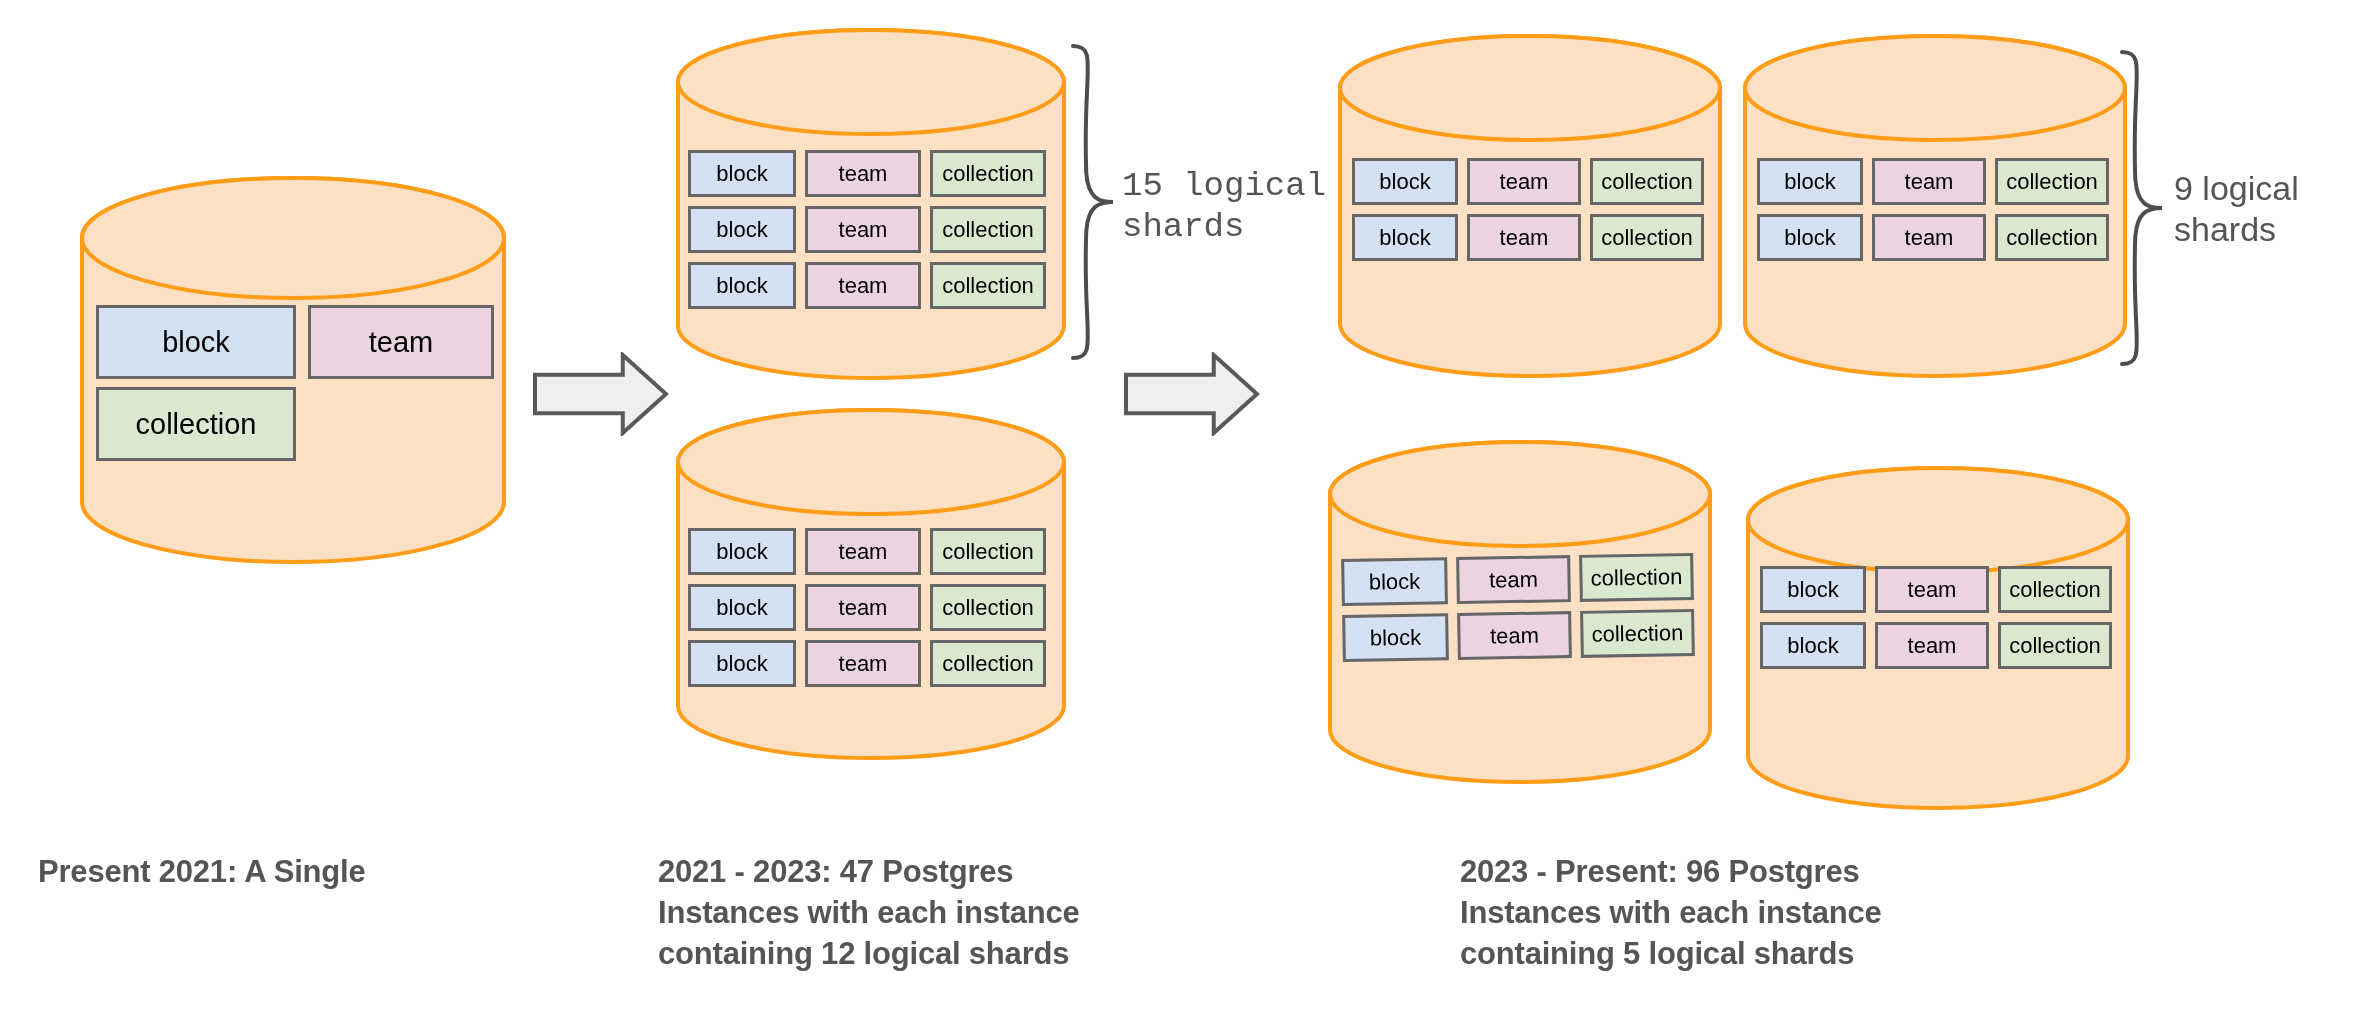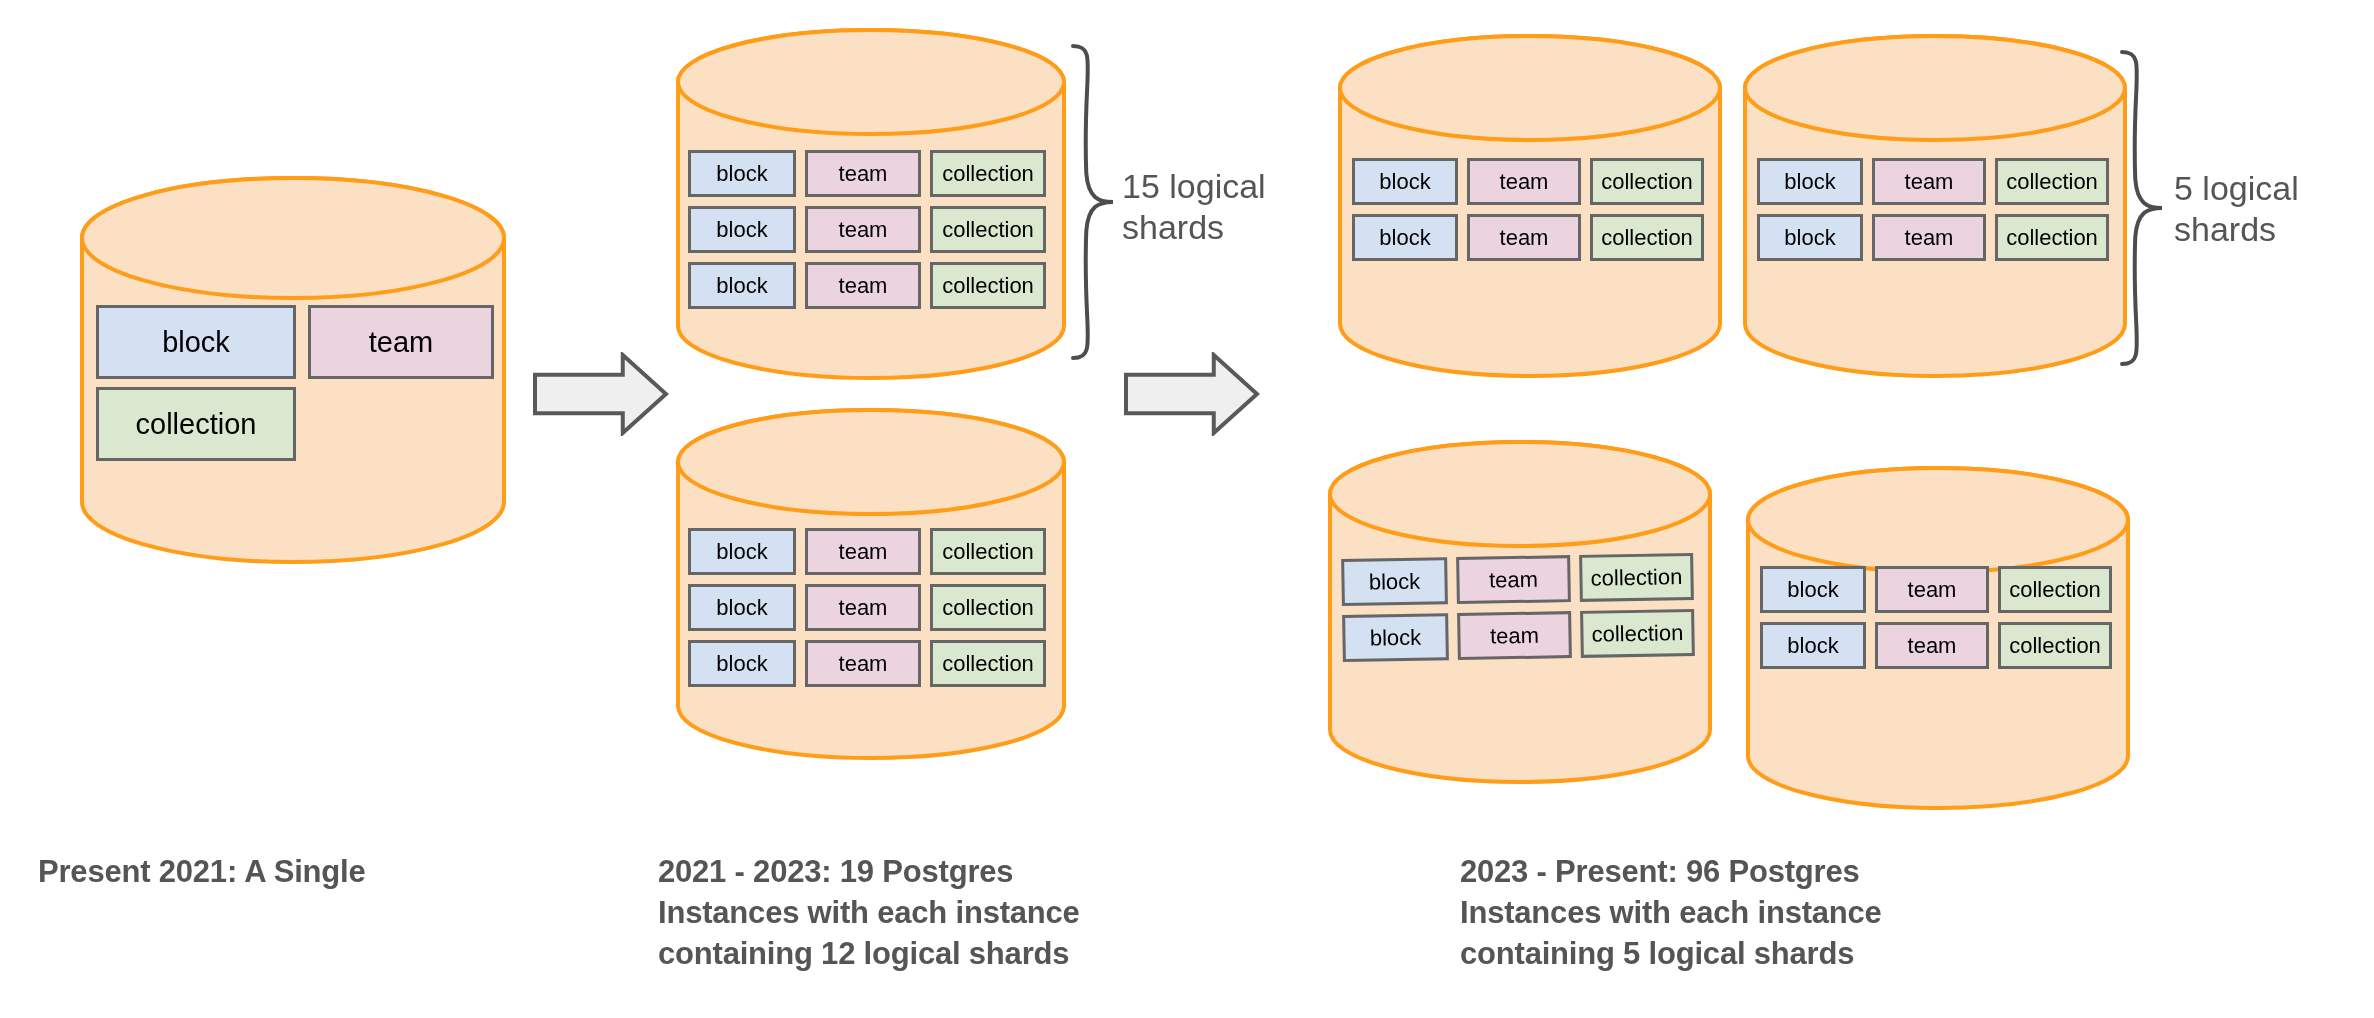--- a/index.html
+++ b/index.html
@@ -163,23 +163,23 @@
         <div class="shard collection" style="width: 116px; height: 47px; font-size: 22px;">collection</div>
       </div>
     </div>
     <div class="brace" style="left: 1069px; top: 42px; width: 48px; height: 320px;"><svg width="48" height="320" viewBox="0 0 48 320">
         <path d="M 4 4
      C 29.759999999999998 4, 13.440000000000001 28.799999999999997, 17.28 131.2
      C 19.200000000000003 156, 29.759999999999998 160, 44 160
      C 29.759999999999998 160, 19.200000000000003 164, 17.28 188.8
      C 13.440000000000001 291.2, 29.759999999999998 316, 4 316" fill="none" stroke="#4d4d4d" stroke-width="4" stroke-linecap="round"></path>
       </svg></div>
-    <div class="brace-label" style="left: 1122px; top: 166px; font-size: 34px; line-height: 1.22; width: 230px;"><div>15 logical</div><div>shards</div></div>
+    <div class="brace-label" style="left: 1122px; top: 166px; font-size: 34px; line-height: 1.22; width: 230px; font-family: Liberation Mono, monospace;"><div>15 logical</div><div>shards</div></div>
     <div class="caption" style="left: 658px; top: 852px; font-size: 31px; line-height: 1.32; width: 620px; font-weight: bold;">
-      <div>2021 - 2023: 19 Postgres</div>
+      <div>2021 - 2023: 47 Postgres</div>
       <div>Instances with each instance</div>
       <div>containing 12 logical shards</div>
     </div>
     <div class="arrow" style="left: 1124px; top: 352px; width: 136px; height: 84px;"><svg width="136" height="84" viewBox="0 0 136 84">
         <path d="M 2 22.68
      L 89.76 22.68
      L 89.76 3
      L 133 42
      L 89.76 81
      L 89.76 61.32
@@ -273,19 +273,19 @@
         <div class="shard collection" style="width: 114px; height: 47px; font-size: 22px;">collection</div>
       </div>
     </div>
     <div class="brace" style="left: 2118px; top: 48px; width: 48px; height: 320px;"><svg width="48" height="320" viewBox="0 0 48 320">
         <path d="M 4 4
      C 29.759999999999998 4, 13.440000000000001 28.799999999999997, 17.28 131.2
      C 19.200000000000003 156, 29.759999999999998 160, 44 160
      C 29.759999999999998 160, 19.200000000000003 164, 17.28 188.8
      C 13.440000000000001 291.2, 29.759999999999998 316, 4 316" fill="none" stroke="#4d4d4d" stroke-width="4" stroke-linecap="round"></path>
       </svg></div>
-    <div class="brace-label" style="left: 2174px; top: 168px; font-size: 34px; line-height: 1.22; width: 200px;"><div>5 logical</div><div>shards</div></div>
+    <div class="brace-label" style="left: 2174px; top: 168px; font-size: 34px; line-height: 1.22; width: 200px;"><div>9 logical</div><div>shards</div></div>
     <div class="caption" style="left: 1460px; top: 852px; font-size: 31px; line-height: 1.32; width: 640px; font-weight: bold;">
       <div>2023 - Present: 96 Postgres</div>
       <div>Instances with each instance</div>
       <div>containing 5 logical shards</div>
     </div>
   </div>
 
 </body></html>

